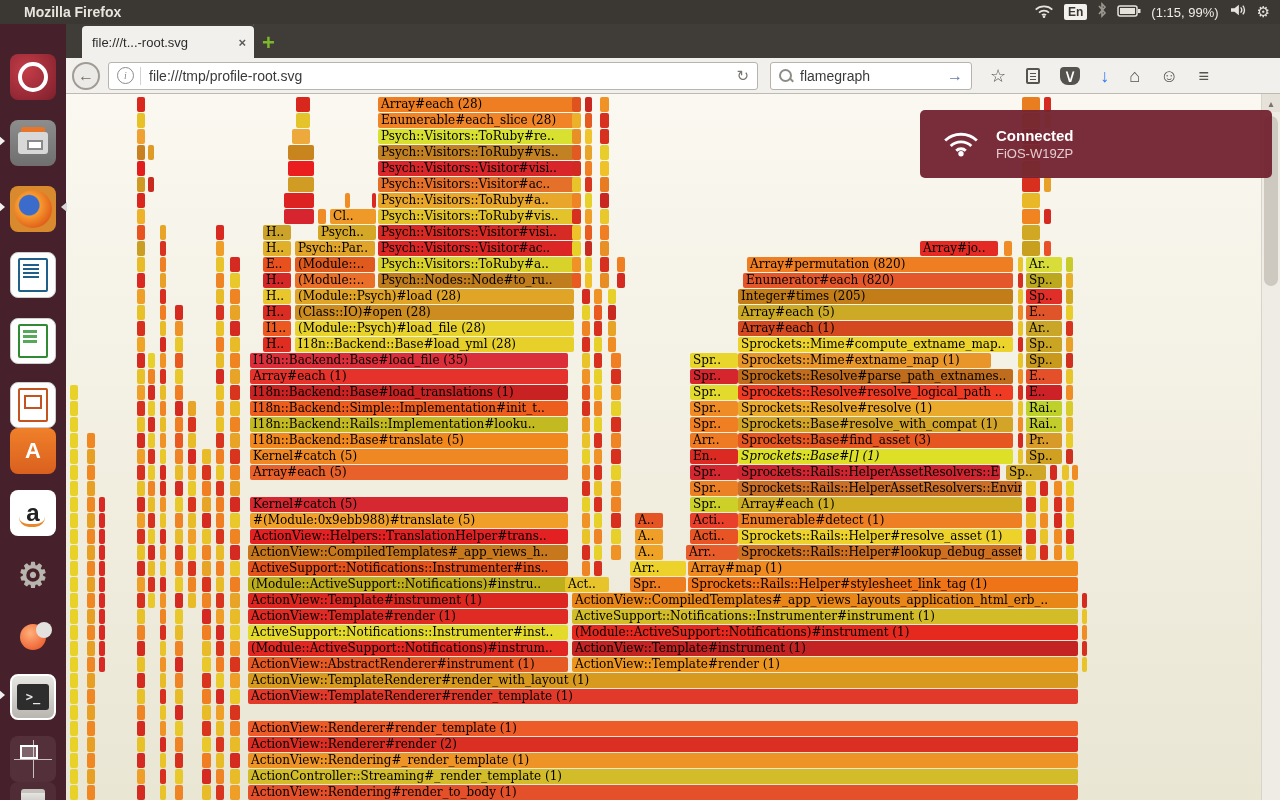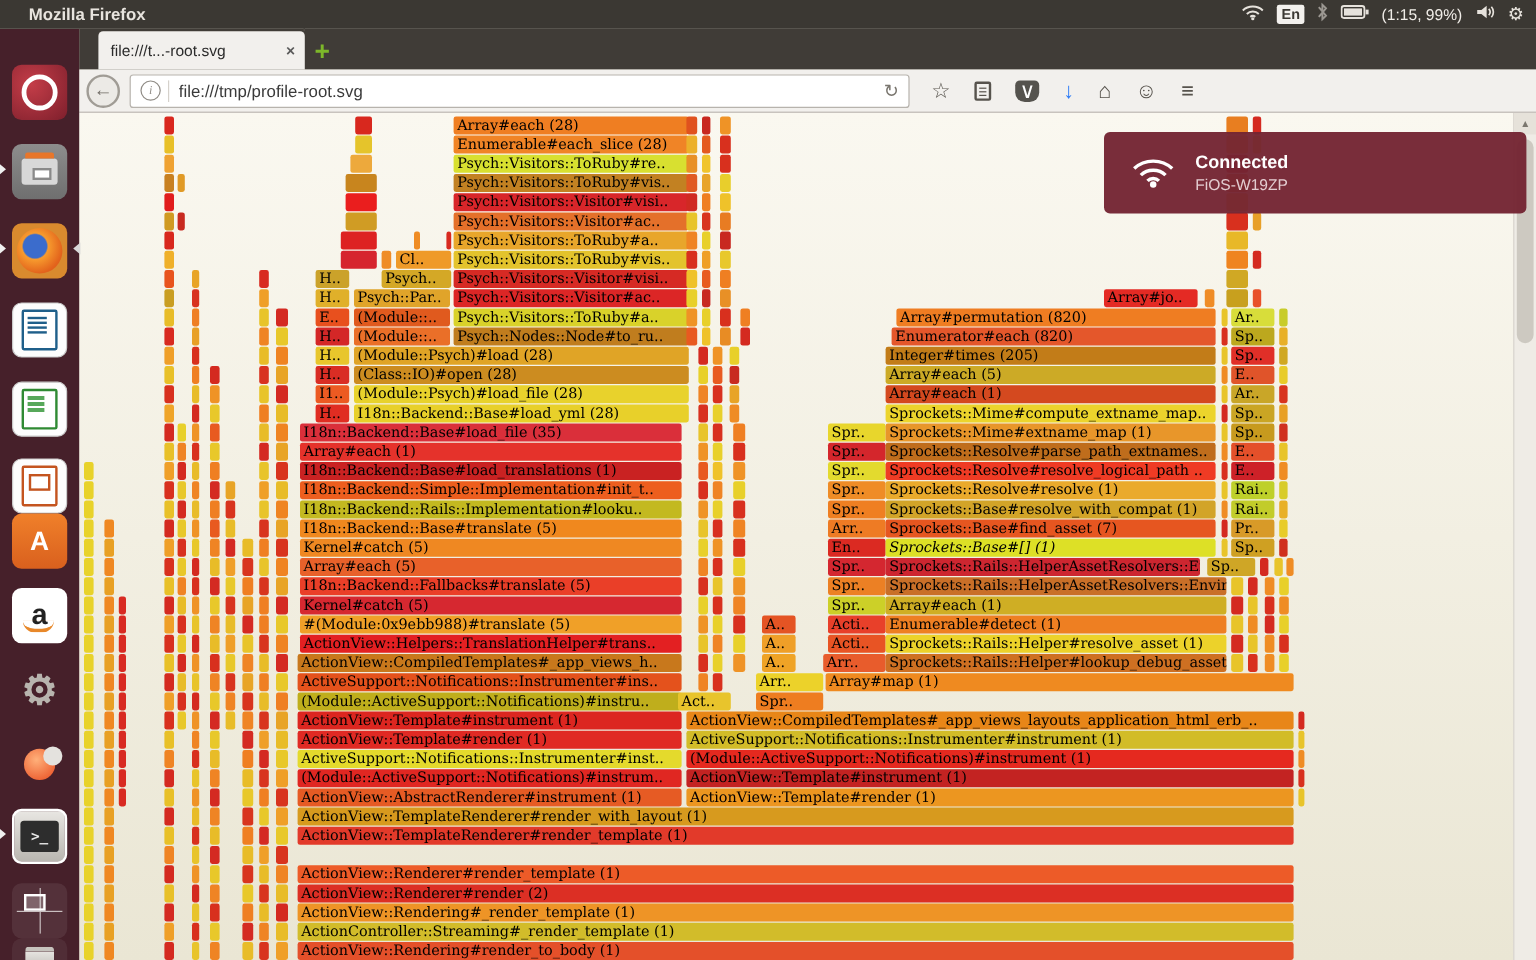--- a/index.html
+++ b/index.html
@@ -284,20 +284,25 @@
 
 <div id="navbar">
   <div id="back-btn">
       <span>←</span>
     </div>
   <div id="url-box">
     <span id="info-icon">i</span>
     <span id="url-sep"></span>
     <span id="url-text">file:///tmp/profile-root.svg</span>
     <span id="reload-icon">↻</span>
+  </div>
+  <div id="search-box">
+    <span class="mag"></span>
+    <span>flamegraph</span>
+    <span id="search-go">→</span>
   </div>
   <div class="nav-icons">
     <span>☆</span>
     <span class="icon-library"></span>
     <span class="icon-pocket">
         <span>∨</span>
       </span>
     <span class="icon-download">↓</span>
     <span>⌂</span>
     <span>☺</span>
@@ -485,21 +490,21 @@
       <div class="seg" style="left: 82px; top: 259px; width: 7px; height: 15px; background: rgb(232, 208, 42);"></div>
       <div class="seg" style="left: 94px; top: 259px; width: 6px; height: 15px; background: rgb(239, 147, 38);"></div>
       <div class="seg" style="left: 109px; top: 259px; width: 8px; height: 15px; background: rgb(232, 90, 32);"></div>
       <div class="seg" style="left: 150px; top: 259px; width: 8px; height: 15px; background: rgb(232, 188, 40);"></div>
       <div class="seg" style="left: 164px; top: 259px; width: 10px; height: 15px; background: rgb(239, 132, 34);"></div>
       <div class="seg" style="left: 184px; top: 259px; width: 318px; height: 15px; background: rgb(218, 47, 58);">I18n::Backend::Base#load_file (35)</div>
       <div class="seg" style="left: 516px; top: 259px; width: 8px; height: 15px; background: rgb(232, 196, 42);"></div>
       <div class="seg" style="left: 528px; top: 259px; width: 8px; height: 15px; background: rgb(216, 48, 30);"></div>
       <div class="seg" style="left: 545px; top: 259px; width: 10px; height: 15px; background: rgb(239, 127, 34);"></div>
       <div class="seg" style="left: 624px; top: 259px; width: 48px; height: 15px; background: rgb(232, 214, 44);">Spr..</div>
-      <div class="seg" style="left: 672px; top: 259px; width: 275px; height: 15px; background: rgb(232, 150, 42);">Sprockets::Mime#extname_map (1)</div>
+      <div class="seg" style="left: 672px; top: 259px; width: 253px; height: 15px; background: rgb(232, 150, 42);">Sprockets::Mime#extname_map (1)</div>
       <div class="seg" style="left: 952px; top: 259px; width: 5px; height: 15px; background: rgb(232, 196, 42);"></div>
       <div class="seg" style="left: 960px; top: 259px; width: 36px; height: 15px; background: rgb(199, 154, 30);">Sp..</div>
       <div class="seg" style="left: 1000px; top: 259px; width: 7px; height: 15px; background: rgb(208, 48, 30);"></div>
       <div class="seg" style="left: 71px; top: 275px; width: 8px; height: 15px; background: rgb(232, 192, 40);"></div>
       <div class="seg" style="left: 82px; top: 275px; width: 7px; height: 15px; background: rgb(239, 132, 36);"></div>
       <div class="seg" style="left: 94px; top: 275px; width: 6px; height: 15px; background: rgb(216, 48, 30);"></div>
       <div class="seg" style="left: 109px; top: 275px; width: 8px; height: 15px; background: rgb(232, 200, 42);"></div>
       <div class="seg" style="left: 150px; top: 275px; width: 8px; height: 15px; background: rgb(212, 42, 34);"></div>
       <div class="seg" style="left: 164px; top: 275px; width: 10px; height: 15px; background: rgb(232, 164, 38);"></div>
       <div class="seg" style="left: 184px; top: 275px; width: 318px; height: 15px; background: rgb(229, 50, 43);">Array#each (1)</div>
@@ -568,21 +573,21 @@
       <div class="seg" style="left: 94px; top: 339px; width: 6px; height: 15px; background: rgb(239, 147, 38);"></div>
       <div class="seg" style="left: 109px; top: 339px; width: 8px; height: 15px; background: rgb(232, 90, 32);"></div>
       <div class="seg" style="left: 122px; top: 339px; width: 8px; height: 15px; background: rgb(232, 188, 40);"></div>
       <div class="seg" style="left: 150px; top: 339px; width: 8px; height: 15px; background: rgb(216, 52, 30);"></div>
       <div class="seg" style="left: 164px; top: 339px; width: 10px; height: 15px; background: rgb(232, 164, 38);"></div>
       <div class="seg" style="left: 184px; top: 339px; width: 318px; height: 15px; background: rgb(240, 136, 30);">I18n::Backend::Base#translate (5)</div>
       <div class="seg" style="left: 516px; top: 339px; width: 8px; height: 15px; background: rgb(232, 196, 42);"></div>
       <div class="seg" style="left: 528px; top: 339px; width: 8px; height: 15px; background: rgb(216, 48, 30);"></div>
       <div class="seg" style="left: 545px; top: 339px; width: 10px; height: 15px; background: rgb(239, 132, 36);"></div>
       <div class="seg" style="left: 624px; top: 339px; width: 48px; height: 15px; background: rgb(238, 123, 36);">Arr..</div>
-      <div class="seg" style="left: 672px; top: 339px; width: 275px; height: 15px; background: rgb(230, 86, 32);">Sprockets::Base#find_asset (7)</div>
+      <div class="seg" style="left: 672px; top: 339px; width: 275px; height: 15px; background: rgb(230, 86, 32);">Sprockets::Base#find_asset (3)</div>
       <div class="seg" style="left: 952px; top: 339px; width: 5px; height: 15px; background: rgb(212, 42, 32);"></div>
       <div class="seg" style="left: 960px; top: 339px; width: 36px; height: 15px; background: rgb(216, 154, 40);">Pr..</div>
       <div class="seg" style="left: 1000px; top: 339px; width: 7px; height: 15px; background: rgb(232, 204, 42);"></div>
       <div class="seg" style="left: 4px; top: 355px; width: 8px; height: 15px; background: rgb(232, 210, 42);"></div>
       <div class="seg" style="left: 21px; top: 355px; width: 8px; height: 15px; background: rgb(232, 160, 36);"></div>
       <div class="seg" style="left: 71px; top: 355px; width: 8px; height: 15px; background: rgb(239, 159, 40);"></div>
       <div class="seg" style="left: 82px; top: 355px; width: 7px; height: 15px; background: rgb(216, 48, 30);"></div>
       <div class="seg" style="left: 94px; top: 355px; width: 6px; height: 15px; background: rgb(232, 200, 42);"></div>
       <div class="seg" style="left: 109px; top: 355px; width: 8px; height: 15px; background: rgb(239, 132, 36);"></div>
       <div class="seg" style="left: 122px; top: 355px; width: 8px; height: 15px; background: rgb(212, 42, 34);"></div>
@@ -621,21 +626,20 @@
       <div class="seg" style="left: 4px; top: 387px; width: 8px; height: 15px; background: rgb(232, 210, 42);"></div>
       <div class="seg" style="left: 21px; top: 387px; width: 8px; height: 15px; background: rgb(232, 160, 36);"></div>
       <div class="seg" style="left: 71px; top: 387px; width: 8px; height: 15px; background: rgb(232, 192, 40);"></div>
       <div class="seg" style="left: 82px; top: 387px; width: 7px; height: 15px; background: rgb(239, 132, 36);"></div>
       <div class="seg" style="left: 94px; top: 387px; width: 6px; height: 15px; background: rgb(216, 48, 30);"></div>
       <div class="seg" style="left: 109px; top: 387px; width: 8px; height: 15px; background: rgb(212, 42, 34);"></div>
       <div class="seg" style="left: 122px; top: 387px; width: 8px; height: 15px; background: rgb(232, 200, 42);"></div>
       <div class="seg" style="left: 136px; top: 387px; width: 9px; height: 15px; background: rgb(239, 127, 34);"></div>
       <div class="seg" style="left: 150px; top: 387px; width: 8px; height: 15px; background: rgb(216, 52, 30);"></div>
       <div class="seg" style="left: 164px; top: 387px; width: 10px; height: 15px; background: rgb(232, 164, 38);"></div>
-      <div class="seg" style="left: 184px; top: 387px; width: 318px; height: 15px; background: rgb(234, 63, 40);">I18n::Backend::Fallbacks#translate (5)</div>
       <div class="seg" style="left: 516px; top: 387px; width: 8px; height: 15px; background: rgb(216, 48, 30);"></div>
       <div class="seg" style="left: 528px; top: 387px; width: 8px; height: 15px; background: rgb(232, 196, 42);"></div>
       <div class="seg" style="left: 545px; top: 387px; width: 10px; height: 15px; background: rgb(239, 147, 38);"></div>
       <div class="seg" style="left: 624px; top: 387px; width: 48px; height: 15px; background: rgb(236, 128, 36);">Spr..</div>
       <div class="seg" style="left: 672px; top: 387px; width: 284px; height: 15px; background: rgb(201, 111, 40);">Sprockets::Rails::HelperAssetResolvers::Enviro..</div>
       <div class="seg" style="left: 960px; top: 387px; width: 10px; height: 15px; background: rgb(232, 196, 42);"></div>
       <div class="seg" style="left: 974px; top: 387px; width: 8px; height: 15px; background: rgb(212, 42, 32);"></div>
       <div class="seg" style="left: 988px; top: 387px; width: 8px; height: 15px; background: rgb(239, 140, 36);"></div>
       <div class="seg" style="left: 1000px; top: 387px; width: 8px; height: 15px; background: rgb(232, 208, 42);"></div>
       <div class="seg" style="left: 4px; top: 403px; width: 8px; height: 15px; background: rgb(232, 210, 42);"></div>
@@ -748,20 +752,21 @@
       <div class="seg" style="left: 82px; top: 483px; width: 7px; height: 15px; background: rgb(216, 48, 30);"></div>
       <div class="seg" style="left: 94px; top: 483px; width: 6px; height: 15px; background: rgb(212, 42, 32);"></div>
       <div class="seg" style="left: 109px; top: 483px; width: 8px; height: 15px; background: rgb(232, 200, 42);"></div>
       <div class="seg" style="left: 122px; top: 483px; width: 8px; height: 15px; background: rgb(239, 132, 36);"></div>
       <div class="seg" style="left: 136px; top: 483px; width: 9px; height: 15px; background: rgb(216, 52, 30);"></div>
       <div class="seg" style="left: 150px; top: 483px; width: 8px; height: 15px; background: rgb(232, 188, 40);"></div>
       <div class="seg" style="left: 164px; top: 483px; width: 10px; height: 15px; background: rgb(239, 127, 34);"></div>
       <div class="seg" style="left: 182px; top: 483px; width: 320px; height: 15px; background: rgb(191, 174, 28);">(Module::ActiveSupport::Notifications)#instru..</div>
       <div class="seg" style="left: 499px; top: 483px; width: 44px; height: 15px; background: rgb(232, 196, 44);">Act..</div>
       <div class="seg" style="left: 564px; top: 483px; width: 56px; height: 15px; background: rgb(238, 125, 32);">Spr..</div>
+      <div class="seg" style="left: 622px; top: 483px; width: 390px; height: 15px; background: rgb(239, 116, 24);">Sprockets::Rails::Helper#stylesheet_link_tag (1)</div>
       <div class="seg" style="left: 4px; top: 499px; width: 8px; height: 15px; background: rgb(232, 210, 42);"></div>
       <div class="seg" style="left: 21px; top: 499px; width: 8px; height: 15px; background: rgb(239, 136, 34);"></div>
       <div class="seg" style="left: 33px; top: 499px; width: 6px; height: 15px; background: rgb(216, 42, 34);"></div>
       <div class="seg" style="left: 71px; top: 499px; width: 8px; height: 15px; background: rgb(216, 48, 30);"></div>
       <div class="seg" style="left: 82px; top: 499px; width: 7px; height: 15px; background: rgb(232, 200, 42);"></div>
       <div class="seg" style="left: 94px; top: 499px; width: 6px; height: 15px; background: rgb(239, 147, 38);"></div>
       <div class="seg" style="left: 109px; top: 499px; width: 8px; height: 15px; background: rgb(212, 42, 34);"></div>
       <div class="seg" style="left: 122px; top: 499px; width: 8px; height: 15px; background: rgb(232, 188, 40);"></div>
       <div class="seg" style="left: 136px; top: 499px; width: 9px; height: 15px; background: rgb(239, 132, 36);"></div>
       <div class="seg" style="left: 150px; top: 499px; width: 8px; height: 15px; background: rgb(216, 52, 30);"></div>

